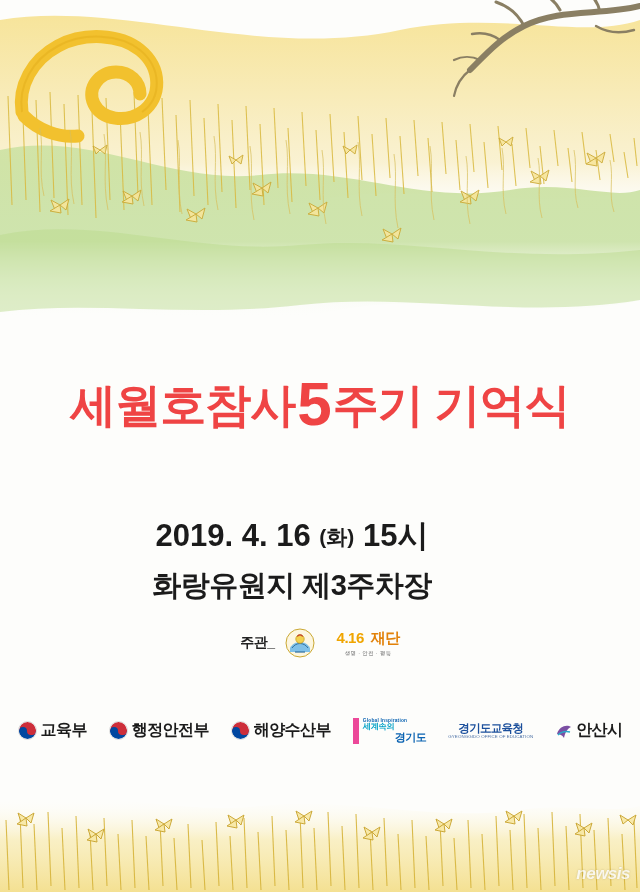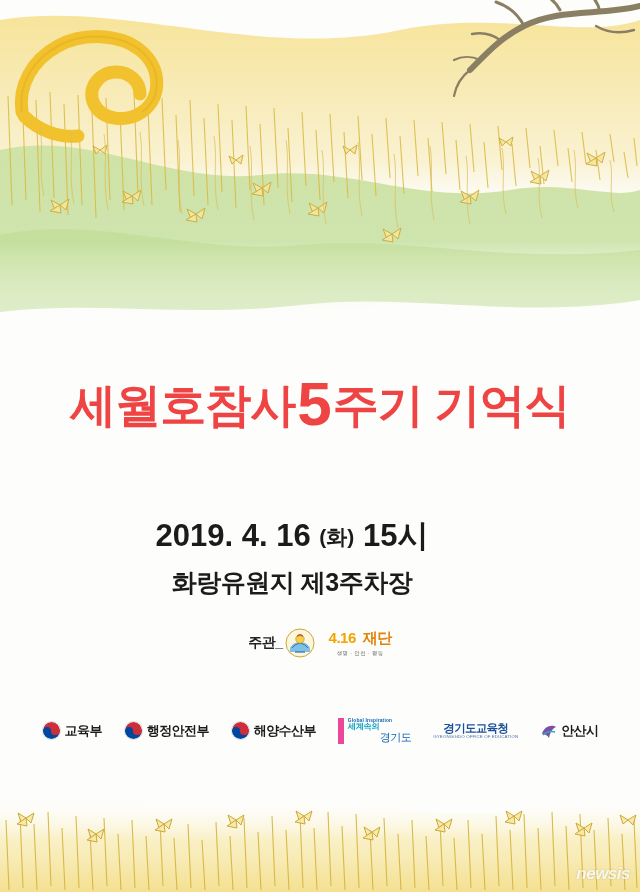--- a/index.html
+++ b/index.html
@@ -75,34 +75,35 @@
     font-size: 31px;
     font-weight: bold;
     letter-spacing: 0px;
     line-height: 1.35;
   }
   .date-line .paren {
     font-size: 21px;
     vertical-align: 2px;
   }
   .place-line {
-    font-size: 25px;
+    font-size: 29px;
     font-weight: bold;
     margin-top: 9px;
     letter-spacing: -0.5px;
   }
 
   
   .host-row {
     position: absolute;
     left: 0; top: 628px;
     width: 640px;
     display: flex;
     align-items: center;
     justify-content: center;
+    gap: 8px;
   }
   .host-label {
     font-size: 14px;
     font-weight: bold;
     color: #222;
     letter-spacing: -0.5px;
     padding-right: 2px;
   }
   .host-emblem {
     width: 30px; height: 30px;
@@ -157,21 +158,21 @@
     align-items: center;
     justify-content: center;
     gap: 22px;
   }
   .sponsor {
     display: flex;
     align-items: center;
     gap: 4px;
   }
   .sponsor .sp-name {
-    font-size: 13px;
+    font-size: 16px;
     font-weight: bold;
     color: #1b1b1b;
     letter-spacing: -0.6px;
     white-space: nowrap;
   }
   .taegeuk {
     width: 17px; height: 17px;
     border-radius: 50%;
     position: relative;
     overflow: hidden;
@@ -218,21 +219,21 @@
   }
   .gg-badge .g2 {
     font-size: 8.2px;
     color: #00a0c6;
     font-weight: bold;
     letter-spacing: -0.3px;
   }
   .gg-badge .g3 {
     font-size: 11px;
     color: #0b63b2;
-    font-weight: normal;
+    font-weight: bold;
     letter-spacing: -0.5px;
     margin-left: 32px;
   }
   .edu-badge {
     display: flex;
     flex-direction: column;
     align-items: center;
     line-height: 1.1;
   }
   .edu-badge .e1 {

